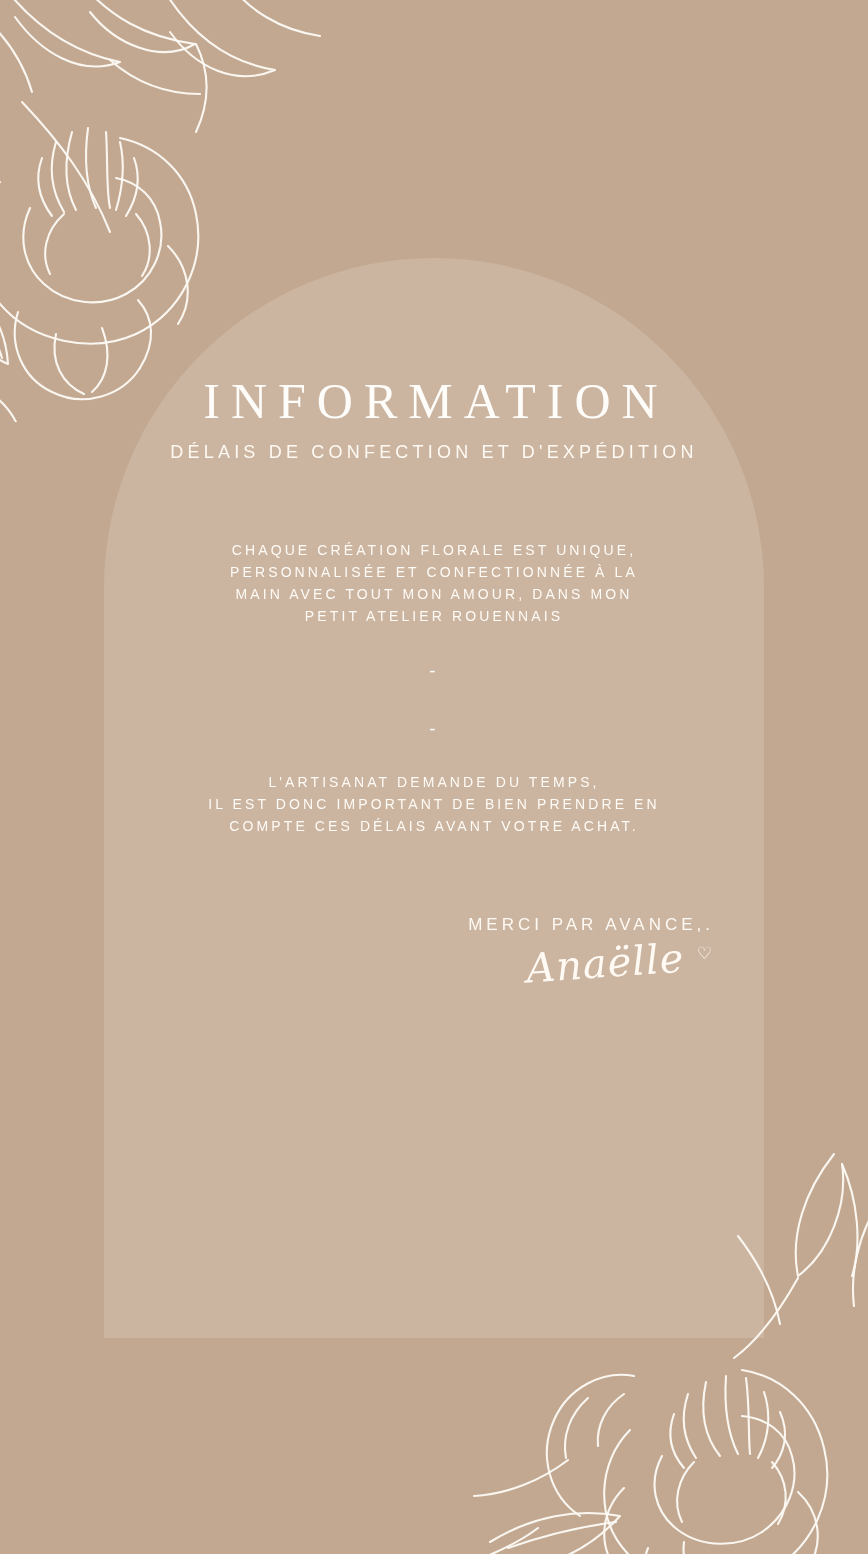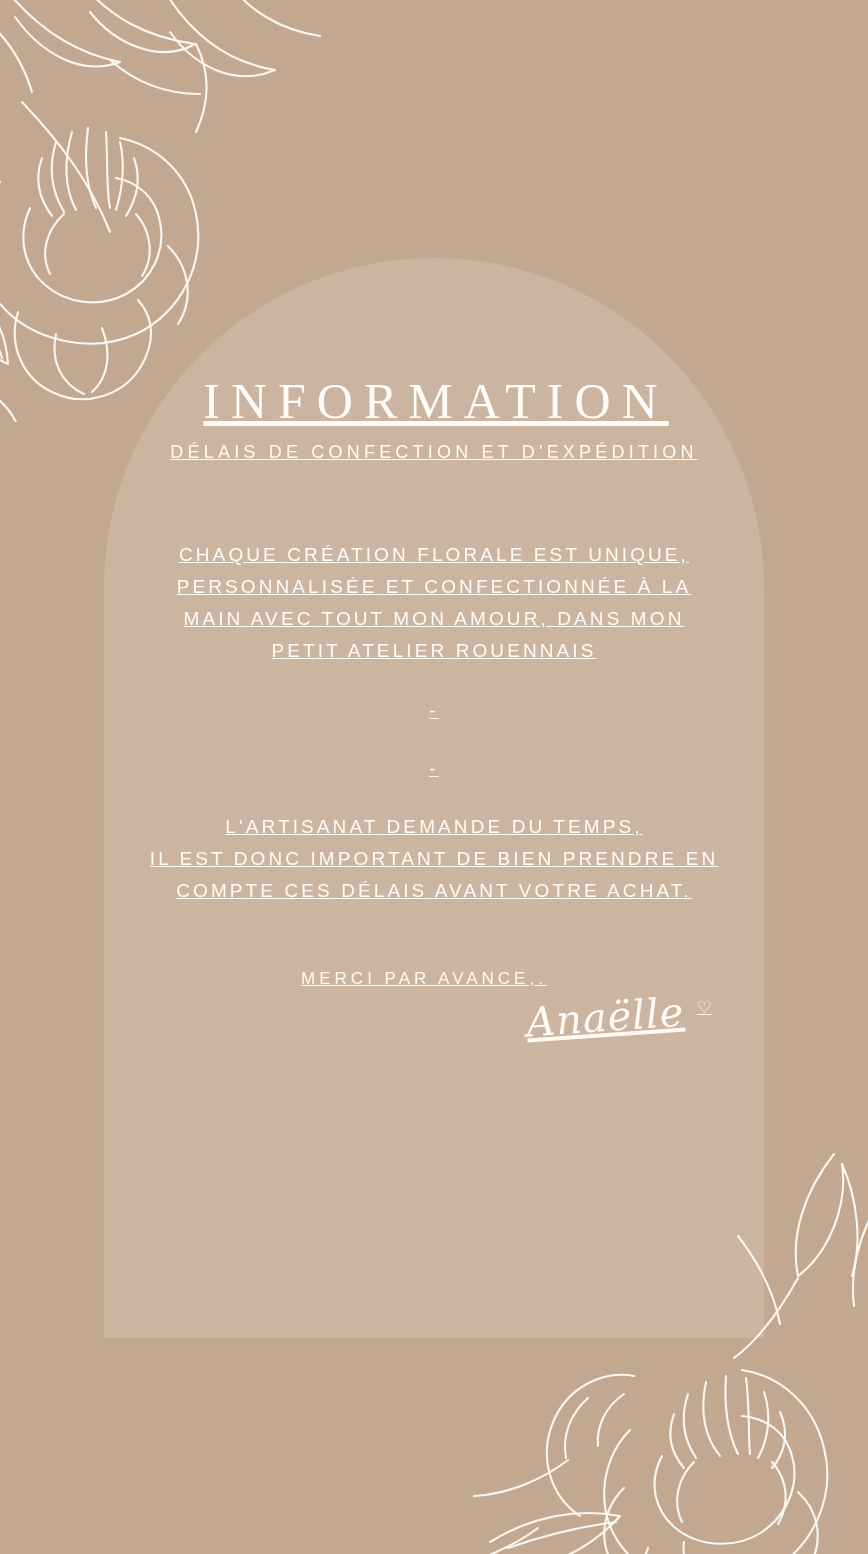--- a/index.html
+++ b/index.html
@@ -65,21 +65,20 @@
   #content {
     position: absolute;
     left: 104px;
     top: 258px;
     width: 660px;
     height: 1080px;
     box-sizing: border-box;
     padding: 118px 30px 0 30px;
     text-align: center;
     color: #fffaf4;
-    text-decoration: underline;
   }
 
   .title {
     font-family: "Liberation Serif", serif;
     font-size: 50px;
     letter-spacing: 11px;
     font-weight: 400;
     line-height: 1;
     margin: 0 0 16px 4px;
     color: #fffdfa;
@@ -89,48 +88,49 @@
   .subtitle {
     font-size: 18px;
     letter-spacing: 4.2px;
     font-weight: 400;
     margin: 0;
     color: #fffaf3;
     text-transform: uppercase;
   }
 
   .para {
-    font-size: 19px;
+    font-size: 14px;
     letter-spacing: 3.1px;
-    line-height: 32px;
+    line-height: 22px;
     margin: 12px;
     color: #fffbf6;
     text-transform: uppercase;
     white-space: pre-line;
   }
 
   .p1 { margin-top: 76px; }
   .p2 { margin-top: 0; }
   .p3 { margin-top: 0; }
 
   .sep {
     font-size: 19px;
     letter-spacing: 3px;
     line-height: 29px;
     color: #fffbf6;
     margin: 29px 0 28px 0;
     height: 29px;
   }
 
   .signoff {
-    margin-top: 62px;
+    margin-top: 78px;
     font-size: 17px;
     letter-spacing: 4px;
     color: #fffaf4;
     text-transform: uppercase;
+    text-align: right;
     padding-right: 20px;
   }
 
   .signature-row {
     margin-top: 6px;
     text-align: right;
     padding-right: 22px;
     display: flex;
     justify-content: flex-end;
     align-items: center;

